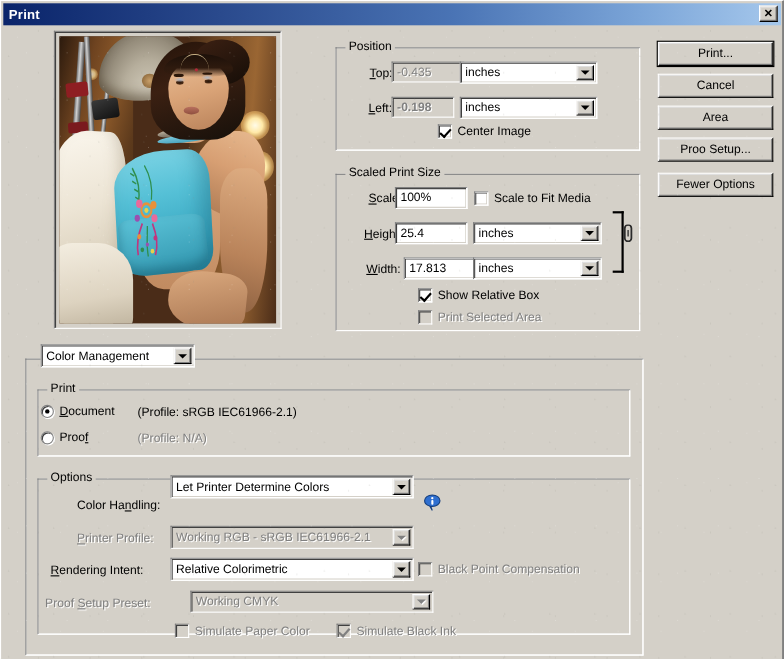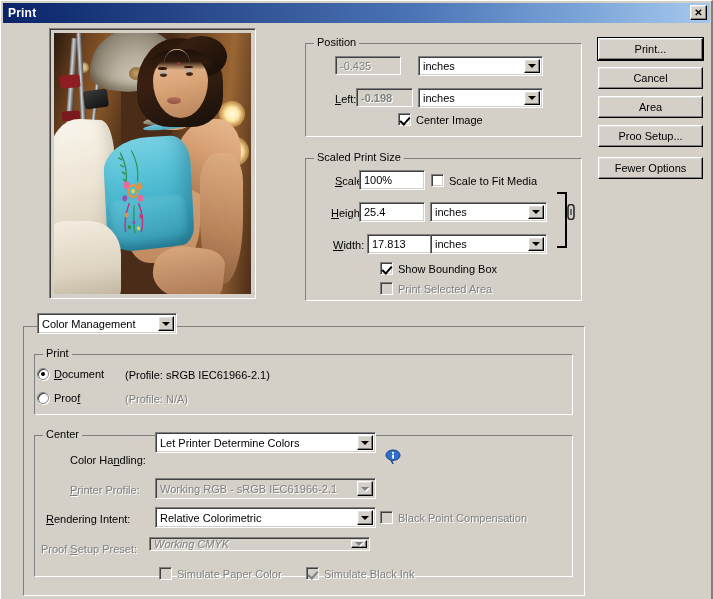--- a/index.html
+++ b/index.html
@@ -515,21 +515,21 @@
   </div>
 
   <div class="groupbox" style="left:304px; top:42px; width:277px; height:94px;">
     <div class="gb-inner"></div>
   </div>
   <div class="gb-title" style="left:313px; top:35px;">Position</div>
 
   <div class="lbl" style="left:335px; top:60px;">
     <span class="u">T</span><span>op:</span>
   </div>
-  <div class="textfield disabled" style="left:334px; top:55px; width:66px; height:19px;">-0.435</div>
+  <div class="textfield disabled" style="left:355px; top:55px; width:66px; height:19px;">-0.435</div>
   <div class="combo" style="left:417px; top:55px; width:125px; height:20px;">
     <span class="cval">inches</span>
     <span class="carrow">
         <i></i>
       </span>
   </div>
 
   <div class="lbl" style="left:334px; top:92px;">
     <span class="u">L</span>eft:
   </div>
@@ -583,21 +583,21 @@
   </div>
 
   <div id="link-bracket"></div>
   <svg id="link-icon" viewBox="0 0 10 16">
     <rect x="2" y="0.5" width="6" height="15" rx="3" fill="none" stroke="#2b2b2b" stroke-width="1.6"></rect>
     <line x1="5" y1="5" x2="5" y2="11" stroke="#2b2b2b" stroke-width="1.2"></line>
   </svg>
 
   <div class="chk checked" style="left:379px; top:261px;">
     <span class="box"></span>
-    <span>Show Bounding Box</span>
+    <span>Show Relative Box</span>
   </div>
   <div class="chk disabled" style="left:379px; top:281px;">
     <span class="box"></span>
     <span>Print Selected Area</span>
   </div>
 
   <div class="btn default" style="left:597px; top:37px; width:105px; height:22px;">Print...</div>
   <div class="btn" style="left:597px; top:66px; width:105px; height:22px;">Cancel</div>
   <div class="btn" style="left:597px; top:95px; width:105px; height:22px;">Area</div>
   <div class="btn" style="left:597px; top:124px; width:105px; height:22px;">Proo Setup...</div>
@@ -626,21 +626,21 @@
 
   <div class="radio" style="left:36px; top:391px;">
     <span class="circ"></span>
     <span>Proo<span class="u">f</span></span>
   </div>
   <div class="lbl dim" style="left:124px; top:392px;">(Profile: N/A)</div>
 
   <div class="groupbox" style="left:33px; top:434px; width:539px; height:142px;">
     <div class="gb-inner"></div>
   </div>
-  <div class="gb-title" style="left:42px; top:427px;">Center</div>
+  <div class="gb-title" style="left:42px; top:427px;">Options</div>
 
   <div class="lbl" style="left:69px; top:453px;">
     Color Ha<span class="u">n</span>dling:
   </div>
   <div class="combo" style="left:154px; top:431px; width:221px; height:21px;">
     <span class="cval">Let Printer Determine Colors</span>
     <span class="carrow">
         <i></i>
       </span>
   </div>
@@ -670,21 +670,21 @@
       </span>
   </div>
   <div class="chk disabled" style="left:379px; top:510px;">
     <span class="box"></span>
     <span>Black Point Compensation</span>
   </div>
 
   <div class="lbl dim" style="left:40px; top:542px;">
     Proof <span class="u">S</span>etup Preset:
   </div>
-  <div class="combo disabled" style="left:148px; top:536px; width:221px; height:14px;font-style:italic;">
+  <div class="combo disabled" style="left:172px; top:536px; width:221px; height:20px;">
     <span class="cval">Working CMYK</span>
     <span class="carrow">
         <i></i>
       </span>
   </div>
 
   <div class="chk disabled" style="left:158px; top:566px;">
     <span class="box"></span>
     <span>Simulate Paper Color</span>
   </div>

